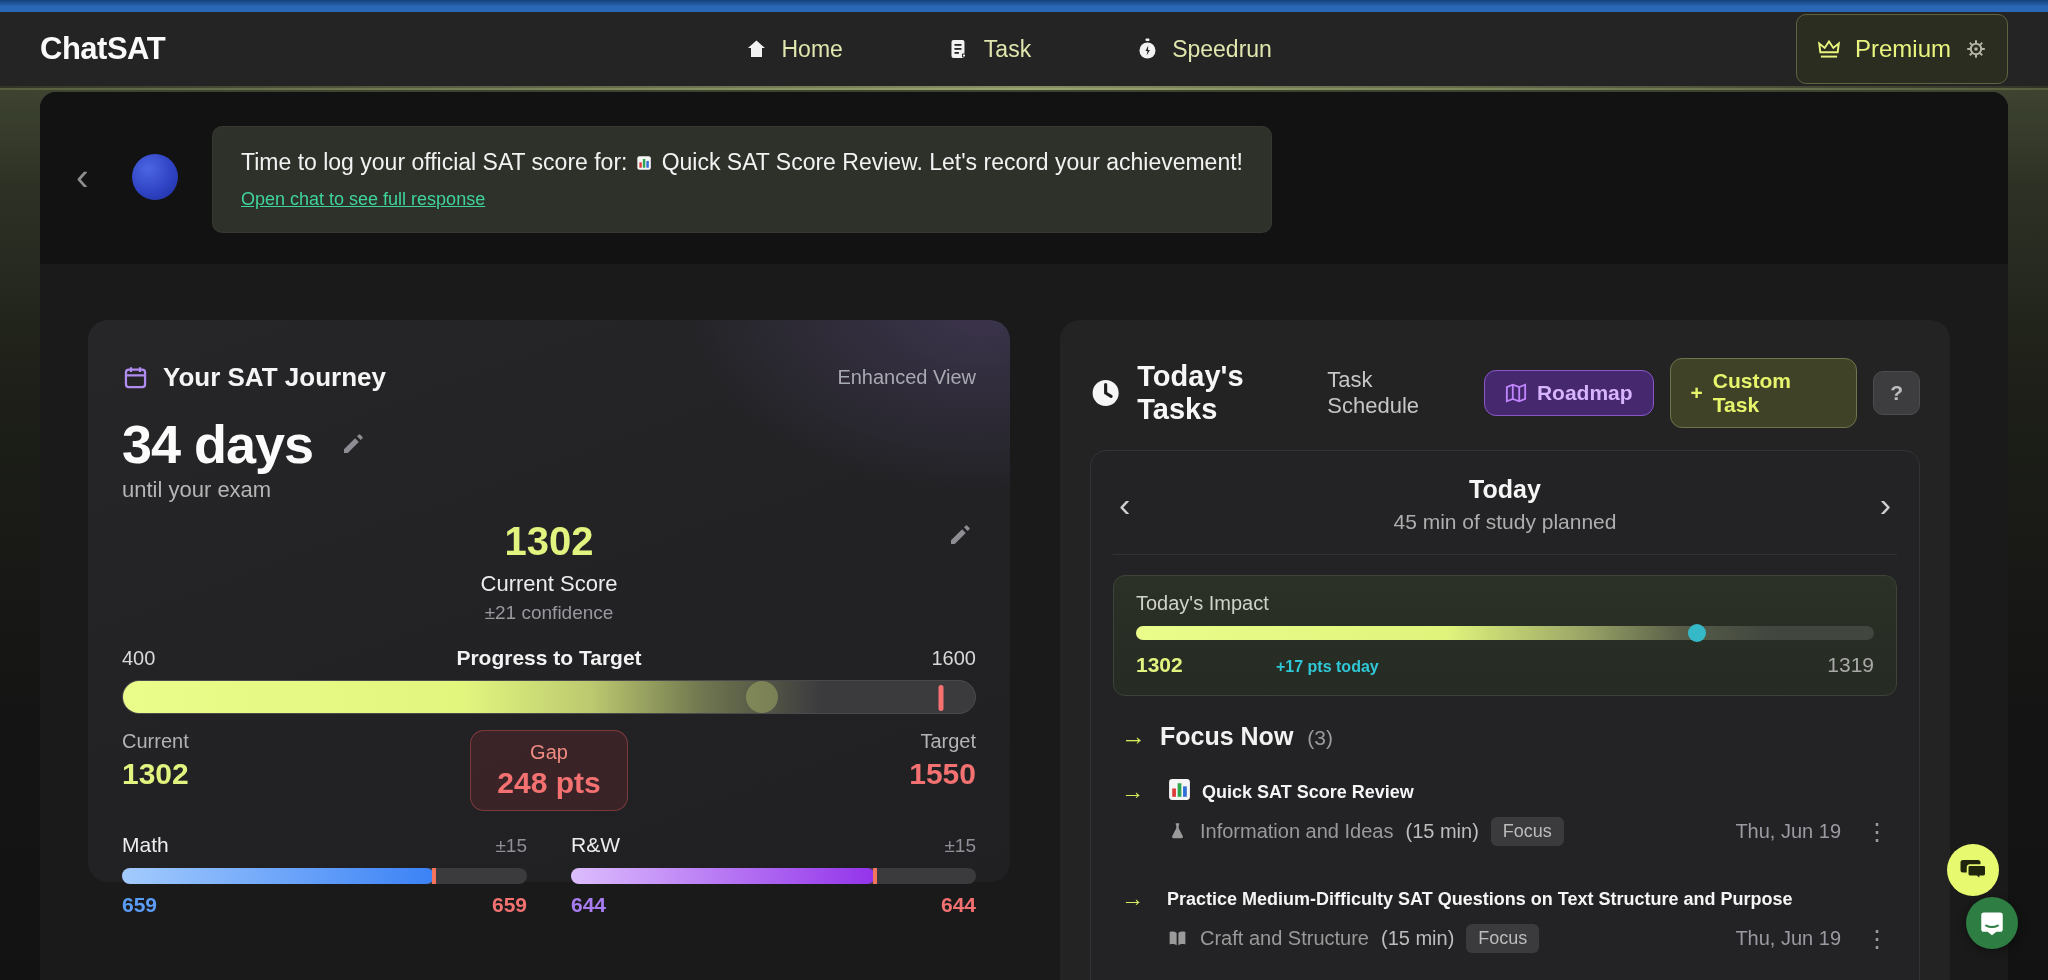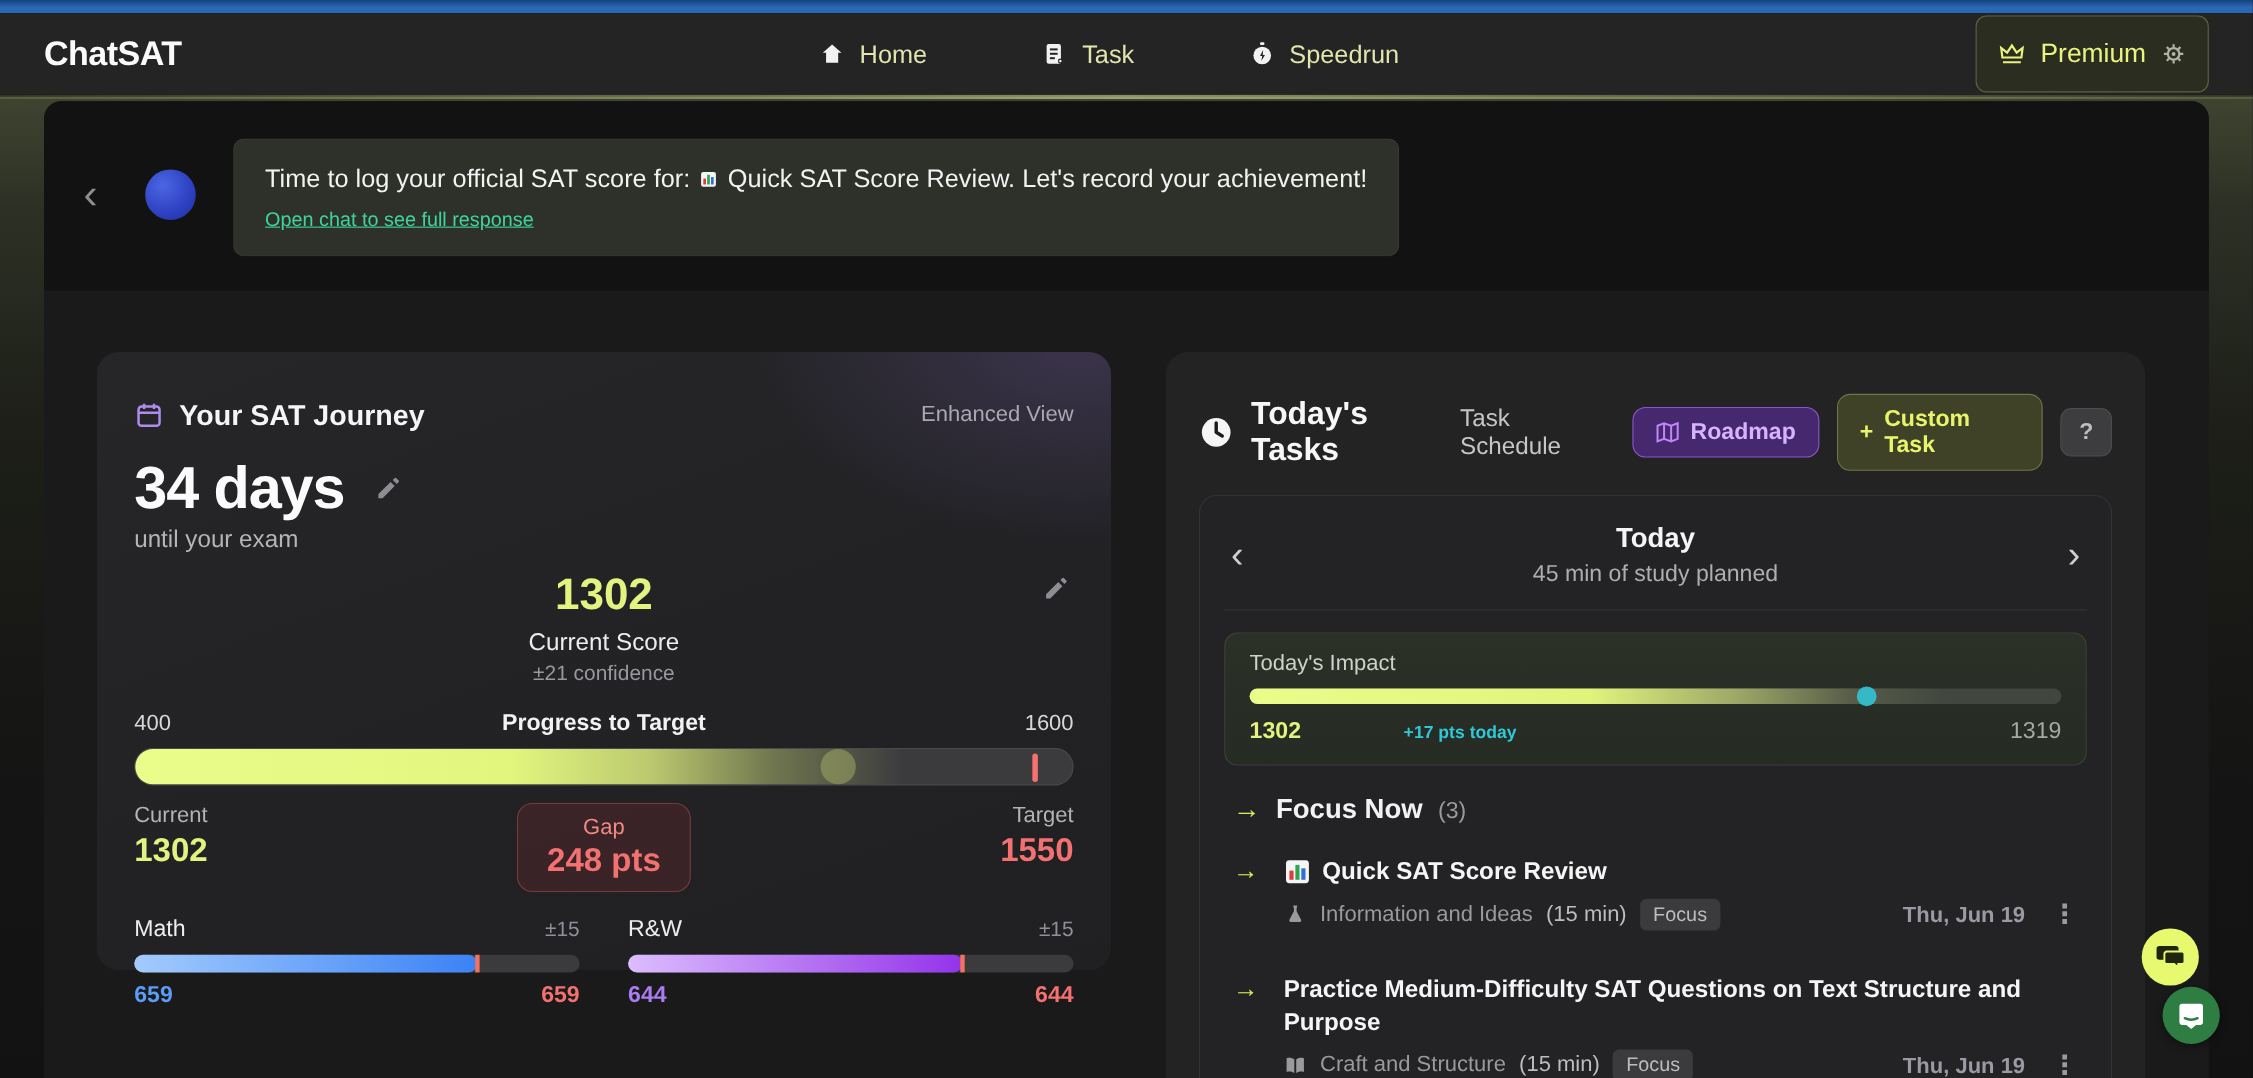--- a/index.html
+++ b/index.html
@@ -136,27 +136,27 @@
 
   .focus-head { margin:26px 22px 0 30px; display:flex; align-items:baseline; gap:14px; }
   .arrow-glyph { color:#d4ed5a; font-size:25px; }
   .focus-label { font-size:25px; font-weight:800; color:#f2f2f2; }
   .focus-count { font-size:21px; color:#9a9a9a; }
 
   .task-list { margin-top:26px; padding:0 30px; }
   .task { display:flex; gap:20px; margin-bottom:38px; cursor:pointer; }
   .task-arrow { width:26px; font-size:23px; color:#d4ed5a; padding-top:1px; }
   .task-body { flex:1; }
-  .task-title { font-size:22px; font-weight:700; color:#f5f5f5; display:flex; align-items:center; gap:10px;
+  .task-title { font-size:18px; font-weight:700; color:#f5f5f5; display:flex; gap:10px;
     line-height:30px; flex-wrap:wrap; }
   .task-meta { margin-top:10px; display:flex; align-items:center; }
   .meta-left { display:flex; align-items:center; gap:12px; font-size:20px; color:#9a9a9a; }
   .meta-dur { color:#bdbdbd;text-align:center; }
   .badge { background:#3b3b3d; border-radius:6px; padding:4px 12px; font-size:18px; color:#bcbcbc; }
-  .meta-right { margin-left:auto; display:flex; align-items:flex-end; gap:24px;font-weight:bold; }
+  .meta-right { margin-left:auto; display:flex; align-items:flex-start; gap:24px; }
   .meta-date { font-size:20px; color:#9a9aa2; }
   .kebab { font-size:24px; color:#9b9b9b; cursor:pointer; line-height:24px; }
 
   
   .fab { position:absolute; width:52px; height:52px; border-radius:50%; z-index:40;
     display:flex; align-items:center; justify-content:center; cursor:pointer; }
   .fab-yellow { left:1947px; top:844px; background:#e7f96f; }
   .fab-green { left:1966px; top:897px; background:#2e7d42; box-shadow:0 2px 8px rgba(0,0,0,.4); }
 
   .icon { display:block; }

